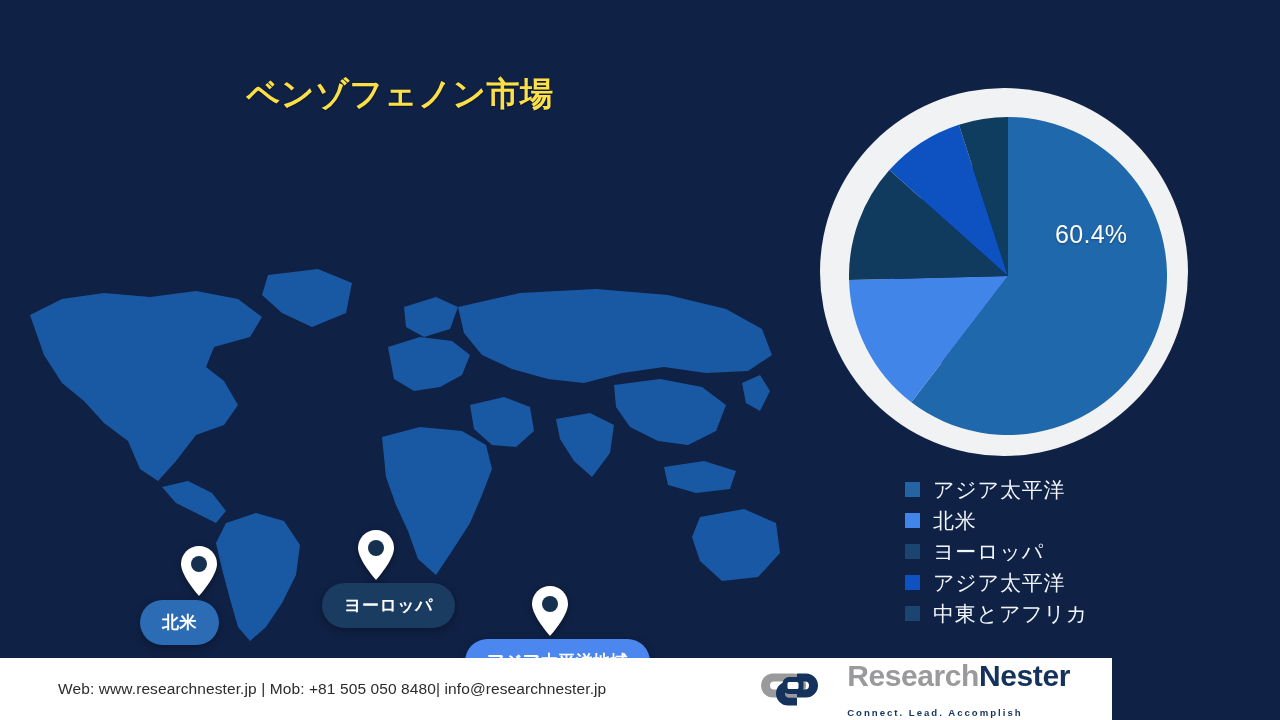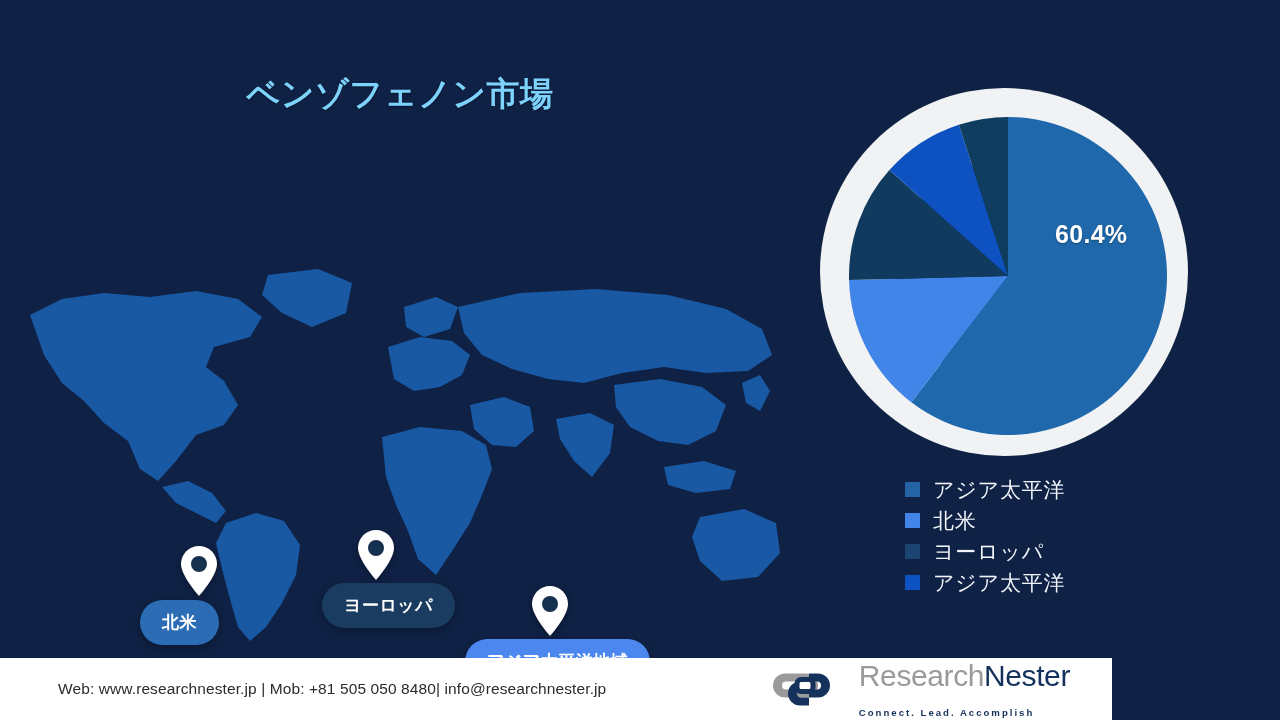--- a/index.html
+++ b/index.html
@@ -6,21 +6,21 @@
   html,body { width:1280px; height:720px; overflow:hidden; }
   body {
     background:#0f2145;
     font-family:"Liberation Sans","DejaVu Sans",sans-serif;
     position:relative;
   }
 
   
   #title-block{
     position:absolute; left:0; top:72px; width:800px;
-    text-align:center; color:#7dd3fc;
+    text-align:center; color:#fde047;
     line-height:1.32; letter-spacing:.5px;
     font-size:33px; font-weight:700;
     text-shadow:0 1px 2px rgba(0,0,0,.35);
   }
   #title-line-1{ display:block; }
   #title-line-2{ display:block; }
 
   
   #map-panel{
     position:absolute; left:0; top:255px; width:800px; height:390px;
@@ -64,21 +64,21 @@
       rgba(255,255,255,.94) 43.5% 86%,
       rgba(255,255,255,.55) 92%,
       rgba(255,255,255,0) 100%);
     filter:blur(.4px);
   }
   #pie-svg{
     position:absolute; left:48px; top:56px; width:320px; height:320px;
   }
   #pie-center-label{
     position:absolute; left:255px; top:160px;
-    color:#ffffff; font-size:25px; font-weight:700;
+    color:#ffffff; font-size:25px; font-weight:400;
     letter-spacing:.3px;
     text-shadow:0 1px 2px rgba(0,0,0,.3);
   }
 
   
   #legend{
     position:absolute; left:905px; top:474px; width:340px;
   }
   .legend-row{
     display:flex; align-items:center; height:31px;
@@ -102,21 +102,21 @@
     white-space:nowrap;
   }
   #logo{
     position:absolute; right:42px; top:50%; transform:translateY(-50%);
     display:flex; align-items:center;
   }
   #logo-mark{ width:76px; height:40px; margin-right:12px; flex:0 0 76px; }
   #logo-mark svg{ width:100%; height:100%; display:block; }
   #logo-text{ display:flex; flex-direction:column; }
   #logo-wordmark{
-    font-size:30px; font-weight:400; letter-spacing:-.4px; line-height:1;
+    font-size:30px; font-weight:700; letter-spacing:-.4px; line-height:1;
   }
   #logo-research{ color:#9a9a9c; }
   #logo-nester{ color:#14325c; }
   #logo-tagline{
     margin-top:16px; font-size:9.6px; font-weight:700;
     color:#14325c; letter-spacing:2.0px;
   }
 </style>
 </head>
 <body>
@@ -228,20 +228,24 @@
     <span class="legend-text">北米</span>
   </div>
   <div class="legend-row">
     <span class="legend-swatch" style="background: rgb(27, 68, 112);"></span>
     <span class="legend-text">ヨーロッパ</span>
   </div>
   <div class="legend-row">
     <span class="legend-swatch" style="background: rgb(13, 82, 192);"></span>
     <span class="legend-text">アジア太平洋</span>
   </div>
+  <div class="legend-row">
+    <span class="legend-swatch" style="background: rgb(27, 68, 112);"></span>
+    <span class="legend-text">中東とアフリカ</span>
+  </div>
 </div>
 
 <div id="footer">
   <div id="footer-contact">Web: www.researchnester.jp | Mob: +81 505 050 8480| info@researchnester.jp</div>
   <div id="logo">
     <span id="logo-mark">
       <svg viewBox="0 0 76 40">
         <path d="M24 4 H14 A12 12 0 0 0 14 28 H24 V20 H15 A4 4 0 0 1 15 12 H24 Z
                  M24 12 H34 A4 4 0 0 1 34 20 H24 V28 H35 A12 12 0 0 0 35 4 H24 Z" fill="#9a9a9c"></path>
         <path d="M46 12 H38 V4 H47 A12 12 0 0 1 47 28 H38 V20 H46 A4 4 0 0 0 46 12 Z

